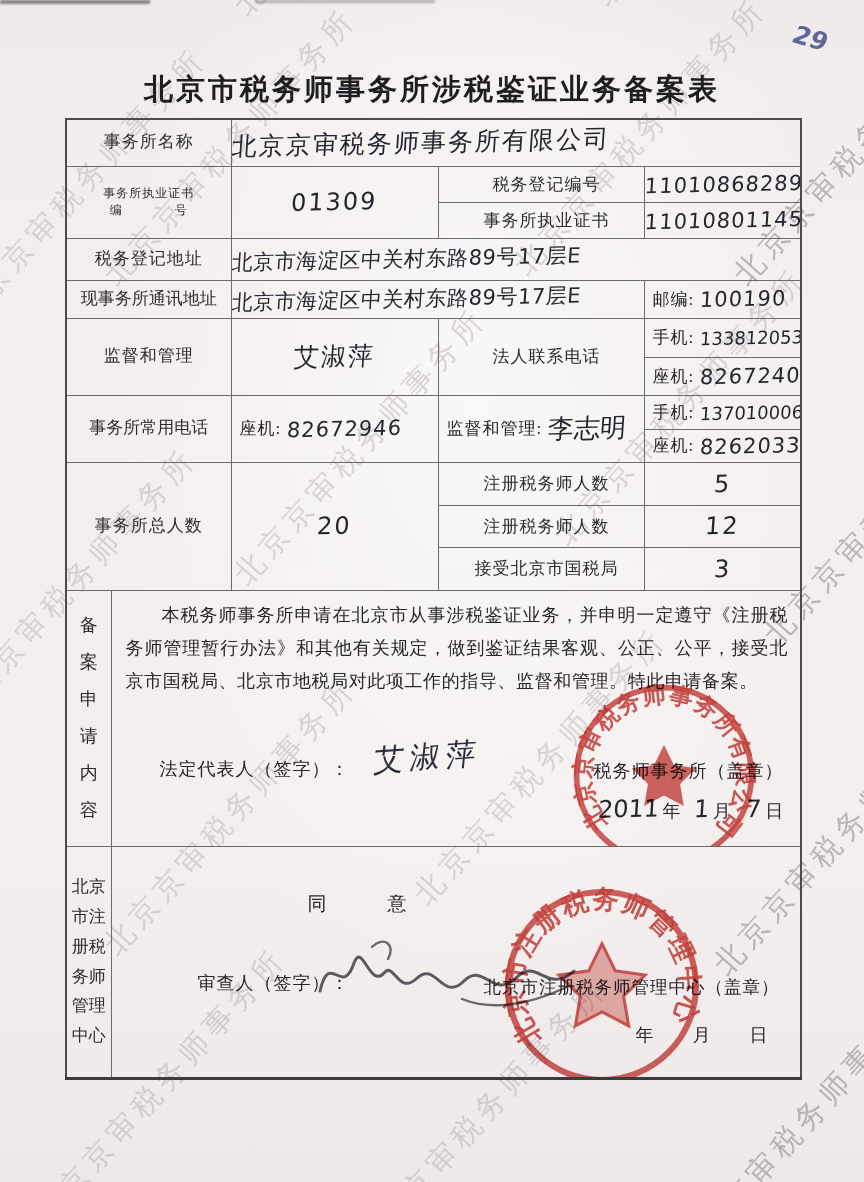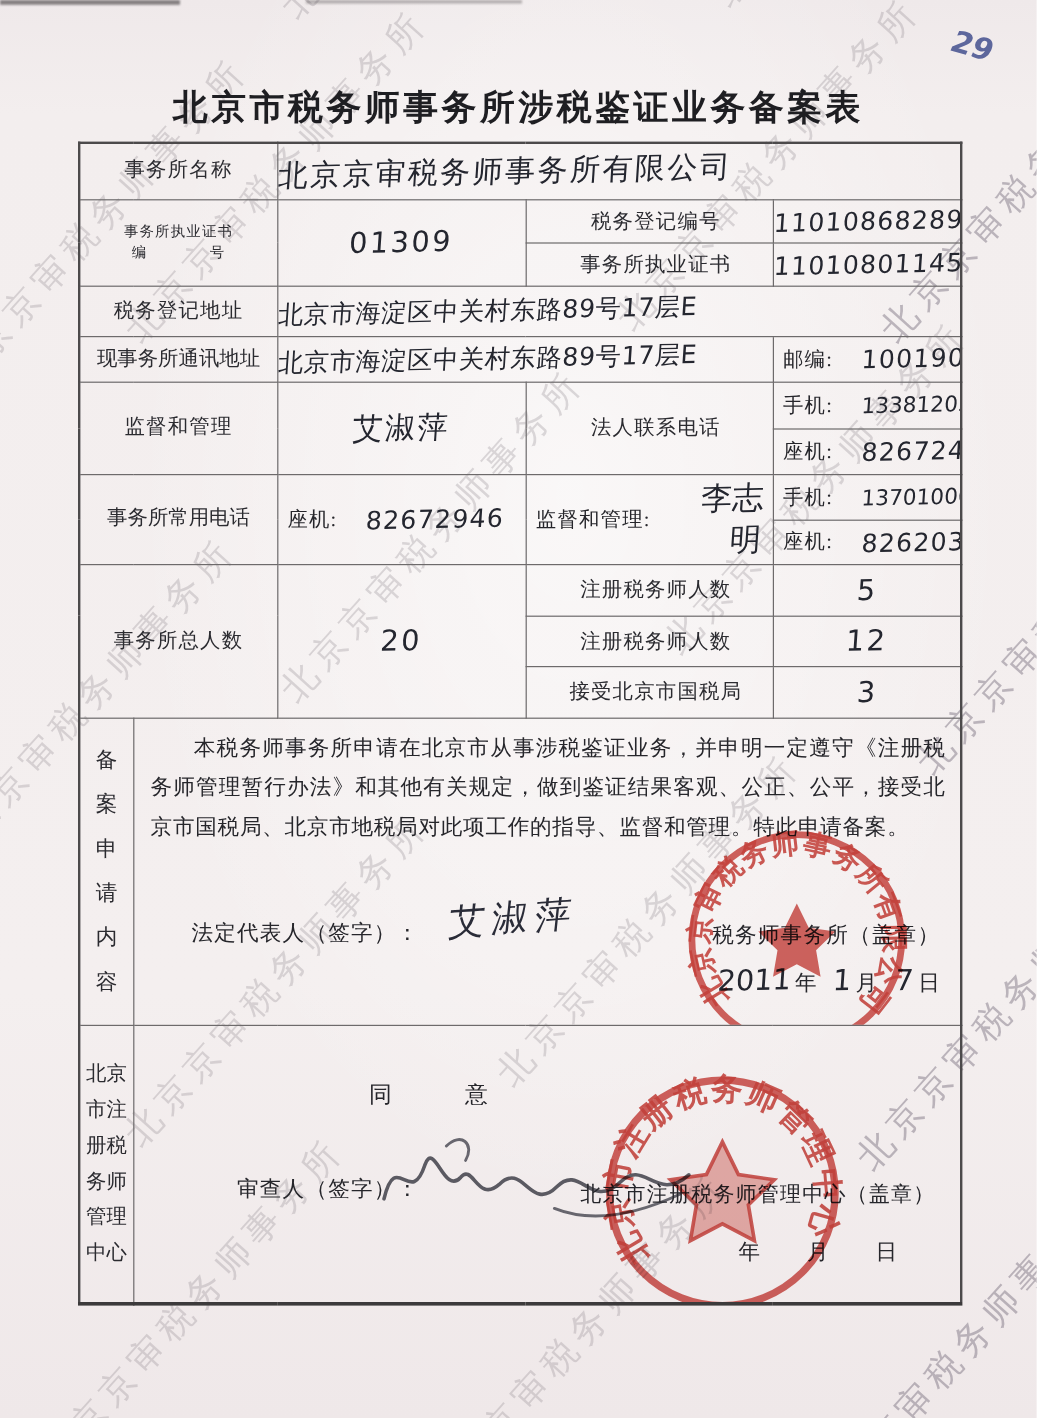--- a/index.html
+++ b/index.html
@@ -29,21 +29,21 @@
   .lbl{font-size:17px;color:#2b2b30;text-align:center;letter-spacing:1px;line-height:1.35;}
   .lbl2{font-size:12px;color:#2b2b30;text-align:center;letter-spacing:1px;line-height:1.45;}
   .sublbl{font-size:17px;color:#2b2b30;text-align:center;letter-spacing:1px;padding-left:11px;}
   .pad{padding:2px 8px;}
   .hand{font-family:"DejaVu Sans",sans-serif;color:#24262f;display:inline-block;transform:skewX(-5deg) rotate(-1.2deg);}
   .hw-name{font-size:25px;letter-spacing:2px;}
   .hw-num{font-size:21px;letter-spacing:1px;}
   .hw-addr{font-size:21px;letter-spacing:0.5px;}
   .hw-small{font-size:18px;}
   .hw-big{font-size:24px;letter-spacing:2px;}
-  .inline-pair{display:flex;align-items:center;gap:24px;padding:2px 8px;text-align:right;}
+  .inline-pair{display:flex;align-items:center;gap:6px;padding:2px 8px;}
   .vlabel1{width:1.3em;margin:0 auto;word-break:break-all;font-size:18px;line-height:2.05;text-align:center;letter-spacing:0;color:#2b2b30;}
   .vlabel2{width:2.15em;margin:0 auto;word-break:break-all;font-size:17px;line-height:1.75;text-align:center;color:#2b2b30;}
   .cellbox{position:relative;width:100%;}
   .abs{position:absolute;}
   .ptext{font-size:18px;line-height:1.85;text-indent:2em;letter-spacing:0.6px;text-align:justify;color:#26262b;}
   .printed{font-size:18px;letter-spacing:1px;color:#26262b;white-space:nowrap;}
   .sig{font-family:"DejaVu Sans",sans-serif;font-size:30px;color:#2a2c38;letter-spacing:6px;
        display:inline-block;transform:rotate(-4deg) skewX(-10deg);}
   .seal{mix-blend-mode:multiply;opacity:.92;}
   .dateline{display:flex;align-items:baseline;gap:4px;white-space:nowrap;}
@@ -250,21 +250,21 @@
       <td colspan="4" style="vertical-align:top">
         <div class="cellbox" style="height:228px">
           <div class="abs printed" style="left:196px;top:44px;font-size:19px">同　　　意</div>
           <div class="abs printed" style="left:86px;top:124px">审查人（签字）：</div>
 
           <svg class="abs" style="left:200px;top:82px" width="275" height="100" viewBox="0 0 275 100">
             <path d="M8,62 C18,20 30,70 42,34 C50,12 58,60 72,44 C82,32 86,66 104,50 C124,30 130,74 152,52 C172,32 180,72 205,48 C225,28 235,66 262,42" fill="none" stroke="#45454f" stroke-width="3" stroke-linecap="round" opacity="0.88"></path>
             <path d="M60,18 C72,6 84,16 76,30 M150,70 C185,84 225,72 255,58" fill="none" stroke="#45454f" stroke-width="2.4" stroke-linecap="round" opacity="0.8"></path>
           </svg>
           <div class="abs printed" style="left:372px;top:128px;font-size:17.5px">北京市注册税务师管理中心（盖章）</div>
-          <div class="abs printed" style="left:504px;top:176px">年　　月　　日</div>
+          <div class="abs printed" style="left:524px;top:176px">年　　月　　日</div>
 
           <svg class="abs seal" style="left:380px;top:38px" width="220" height="202" viewBox="0 0 200 200">
             <circle cx="100" cy="100" r="93" fill="none" stroke="rgba(201,58,52,0.85)" stroke-width="6"></circle>
             <path id="arc2" d="M 41,152 A 78,78 0 1 1 159,152" fill="none"></path>
             <text fill="rgba(198,52,46,0.88)" font-size="26" font-weight="bold" letter-spacing="2">
               <textPath href="#arc2">北京市注册税务师管理中心</textPath>
             </text>
             <polygon fill="rgba(205,70,62,0.45)" stroke="rgba(198,52,46,0.85)" stroke-width="3" points="100,58 113.2,85 142.8,89.2 121.4,110 126.4,139.5 100,125.6 73.6,139.5 78.6,110 57.2,89.2 86.8,85"></polygon>
           </svg>
         </div>

